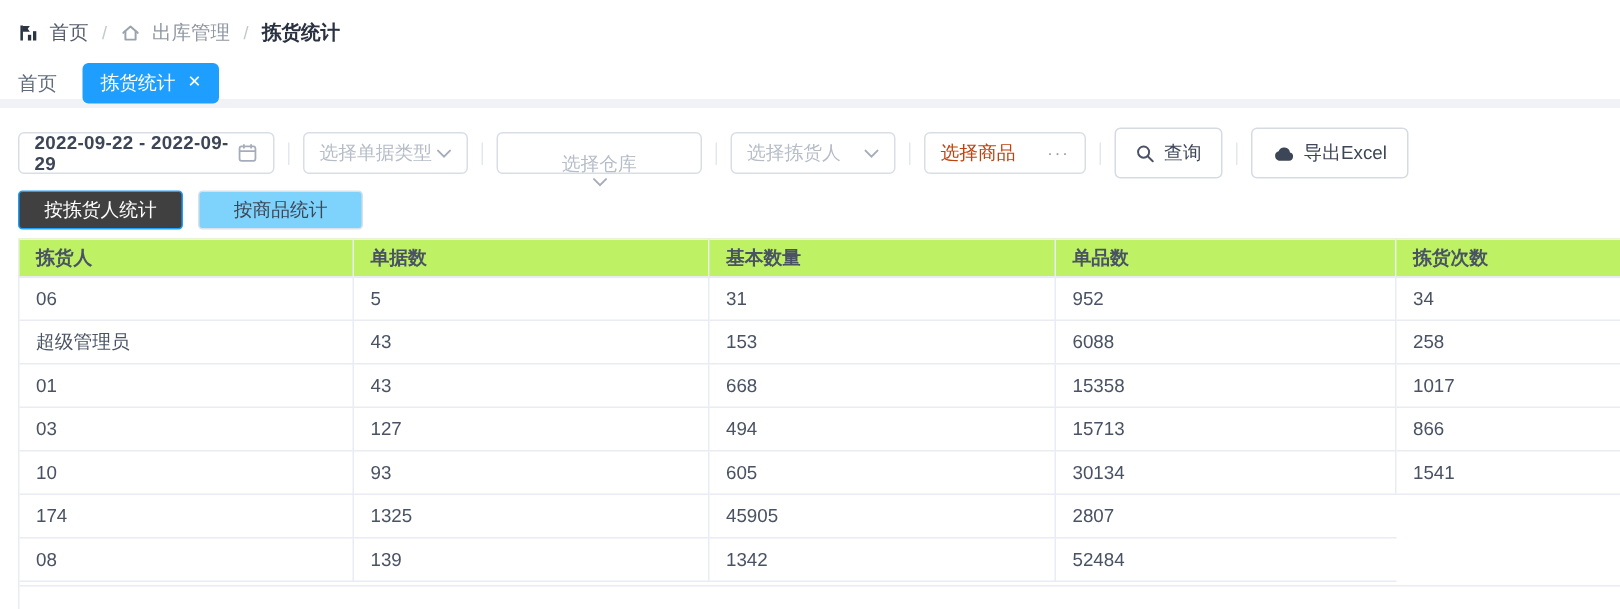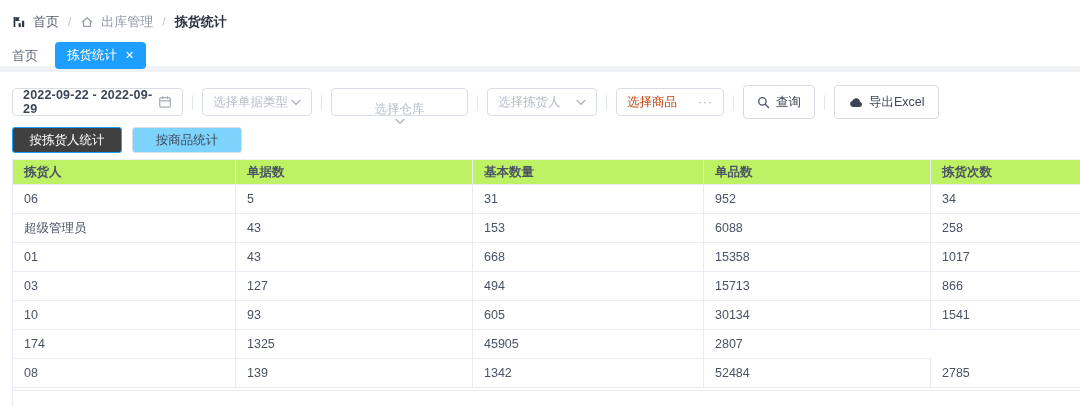--- a/index.html
+++ b/index.html
@@ -223,18 +223,17 @@
       <div class="td">174</div>
       <div class="td">1325</div>
       <div class="td">45905</div>
       <div class="td">2807</div>
     </div>
     <div class="tgrid">
       <div class="td">08</div>
       <div class="td">139</div>
       <div class="td">1342</div>
       <div class="td">52484</div>
-      <div class="td">2785</div>
     </div>
     <div class="bottomline"></div>
   </div>
 
 </div>
 
 </body></html>

